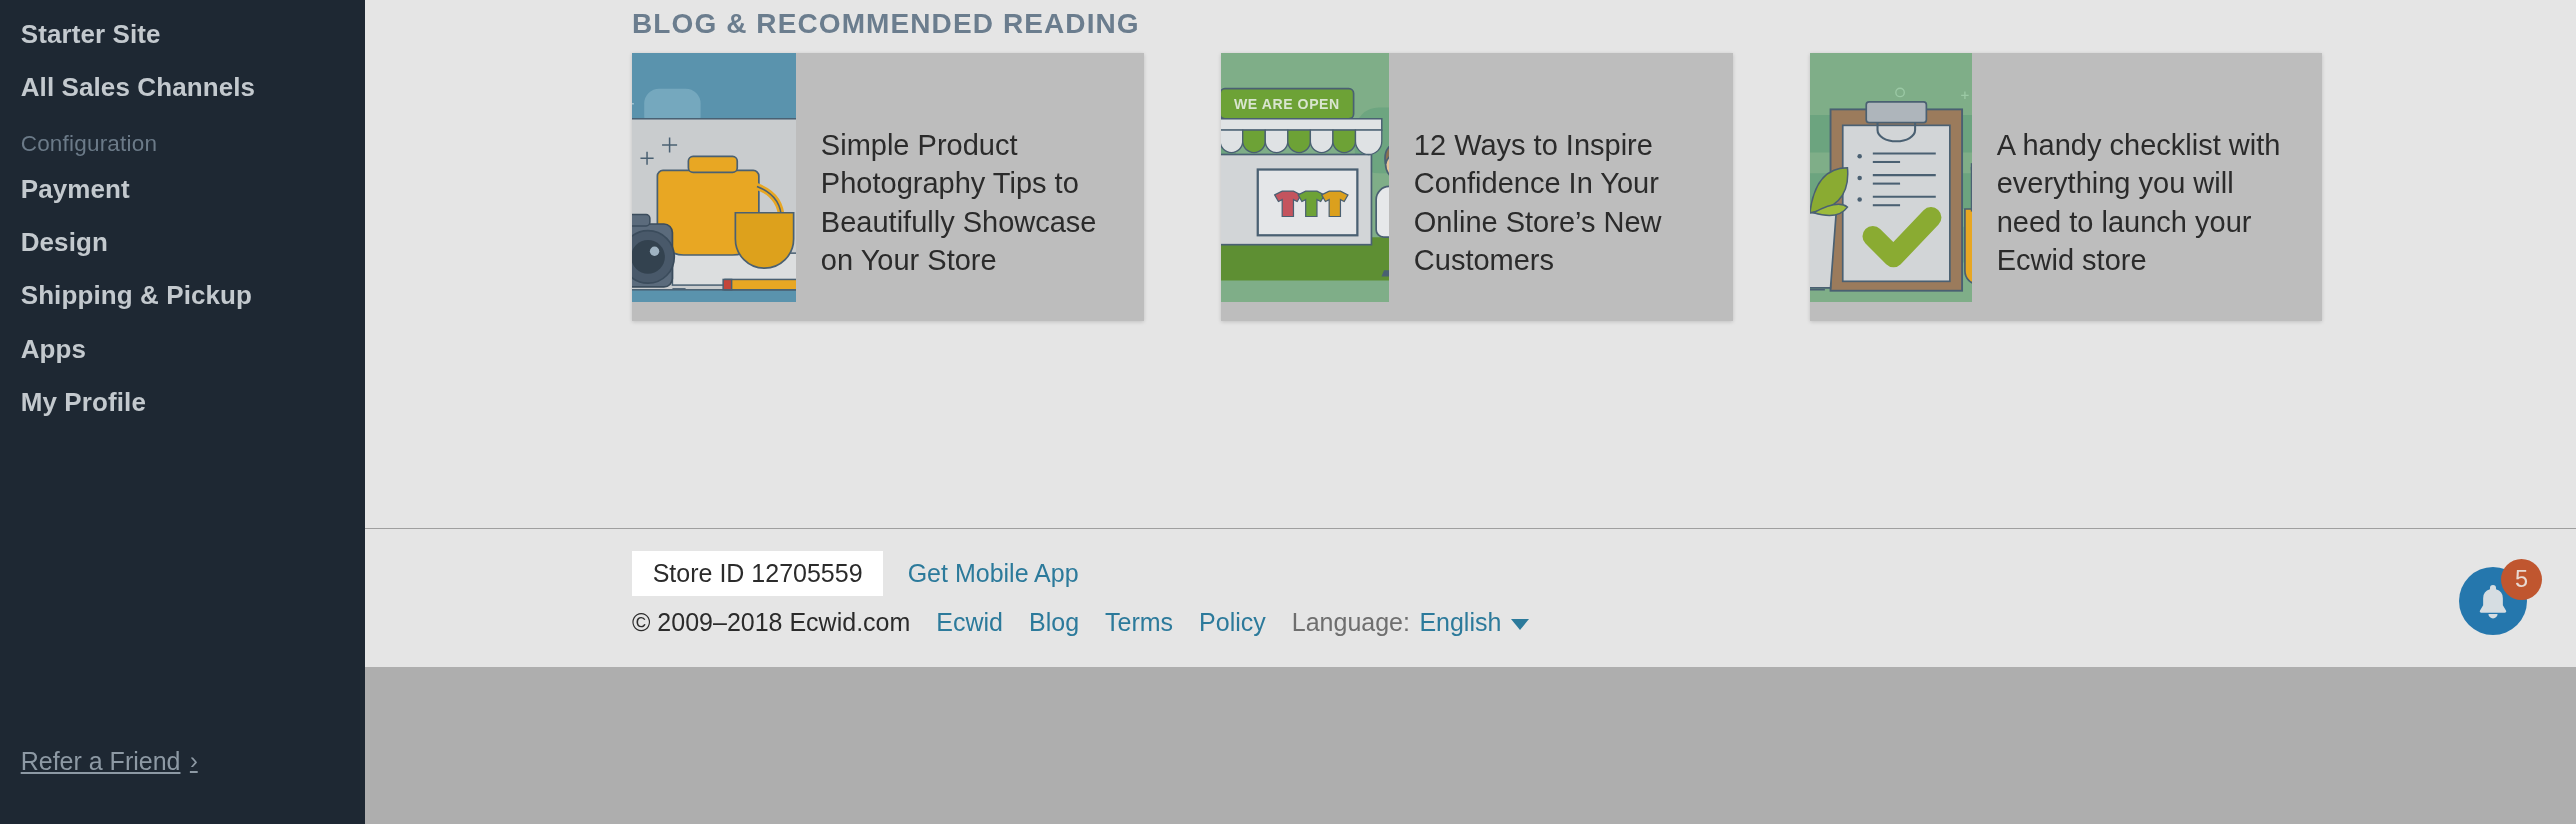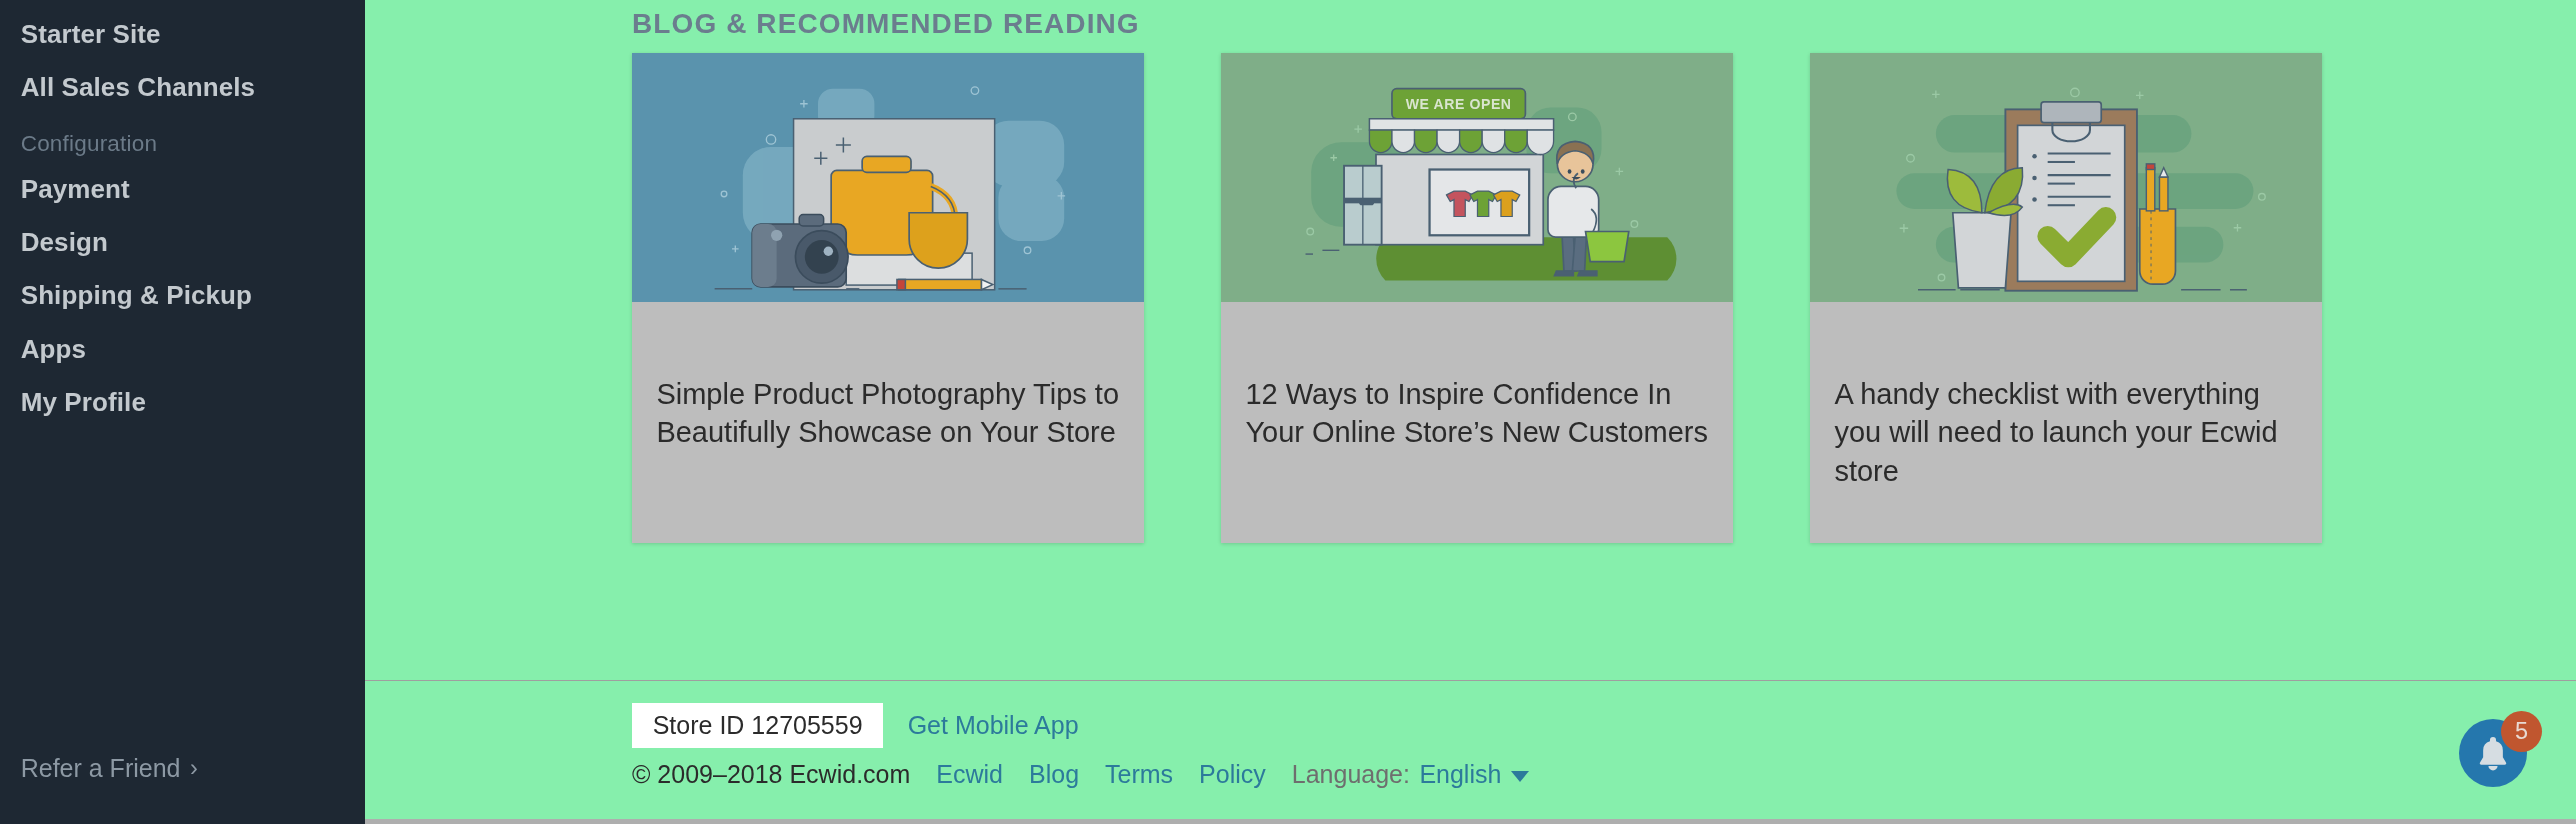--- a/index.html
+++ b/index.html
@@ -39,38 +39,39 @@
   .side-section {
     padding: 17px 0 5.6px 20.7px;
     color: #6b7a88;
     font-size: 22.5px;
     font-weight: normal;
     letter-spacing: 0.2px;
   }
   .refer {
     position: absolute;
     left: 20.7px;
-    bottom: 42px;
+    bottom: 49px;
     color: #8d99a4;
     font-size: 25px;
     font-weight: normal;
     cursor: pointer;
     display: flex;
     align-items: center;
     gap: 9.4px;
     white-space: nowrap;
+    text-decoration: underline;
   }
   .refer .chev { font-size: 23.5px; line-height: 1; }
 
   
   .main {
     flex: 1 1 auto;
-    height: 819px;
-    position: relative;
-    background: #86efac;
+    height: 667px;
+    position: relative;
+    background: #e5e5e5;
     display: flex;
     flex-direction: column;
   }
   .content {
     flex: 1 1 auto;
     padding: 0 0 0 267px;
     position: relative;
   }
   .section-title {
     font-size: 28px;
@@ -82,21 +83,21 @@
   }
   .cards {
     display: flex;
     gap: 77px;
   }
   .card {
     width: 512px;
     background: #bdbdbd;
     box-shadow: 0 0.9px 3.8px rgba(0,0,0,0.16);
     display: flex;
-    flex-direction: column;
+    flex-direction: row;
     cursor: pointer;
   }
   .card-img {
     width: 100%;
     height: 249px;
     position: relative;
     overflow: hidden;
   }
   .card-img svg { display: block; width: 100%; height: 100%; }
   .card-title {

